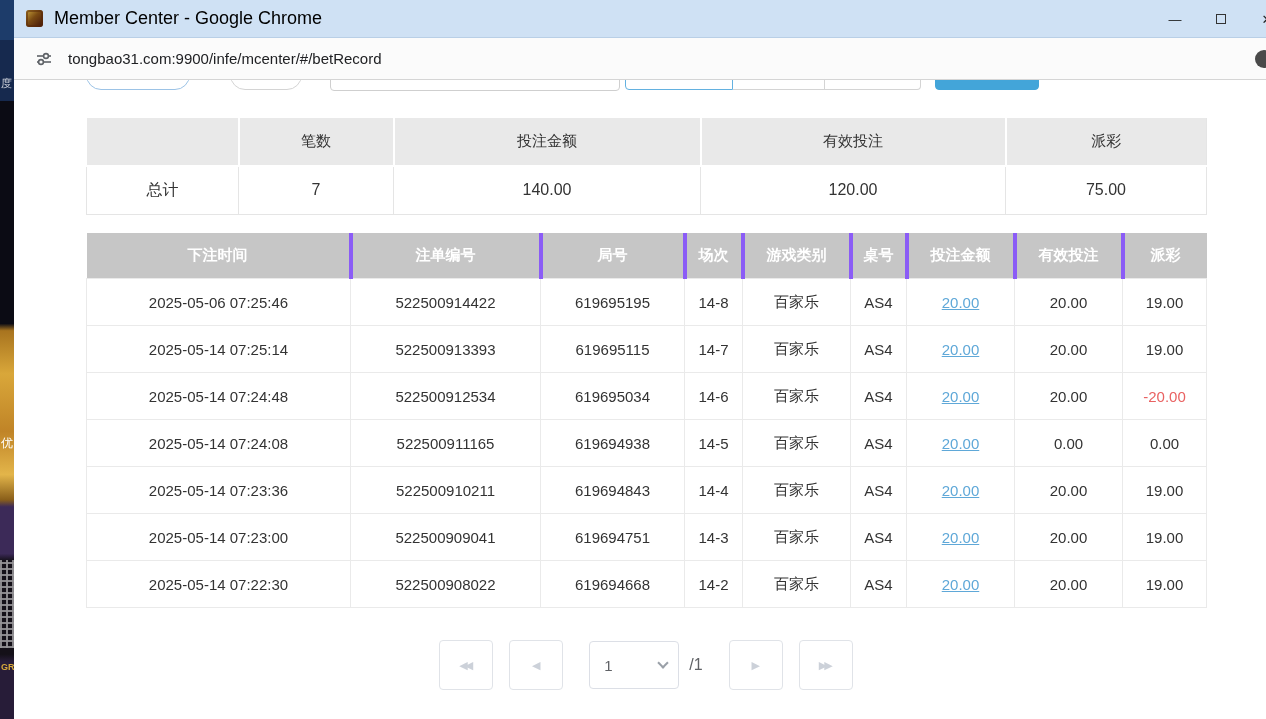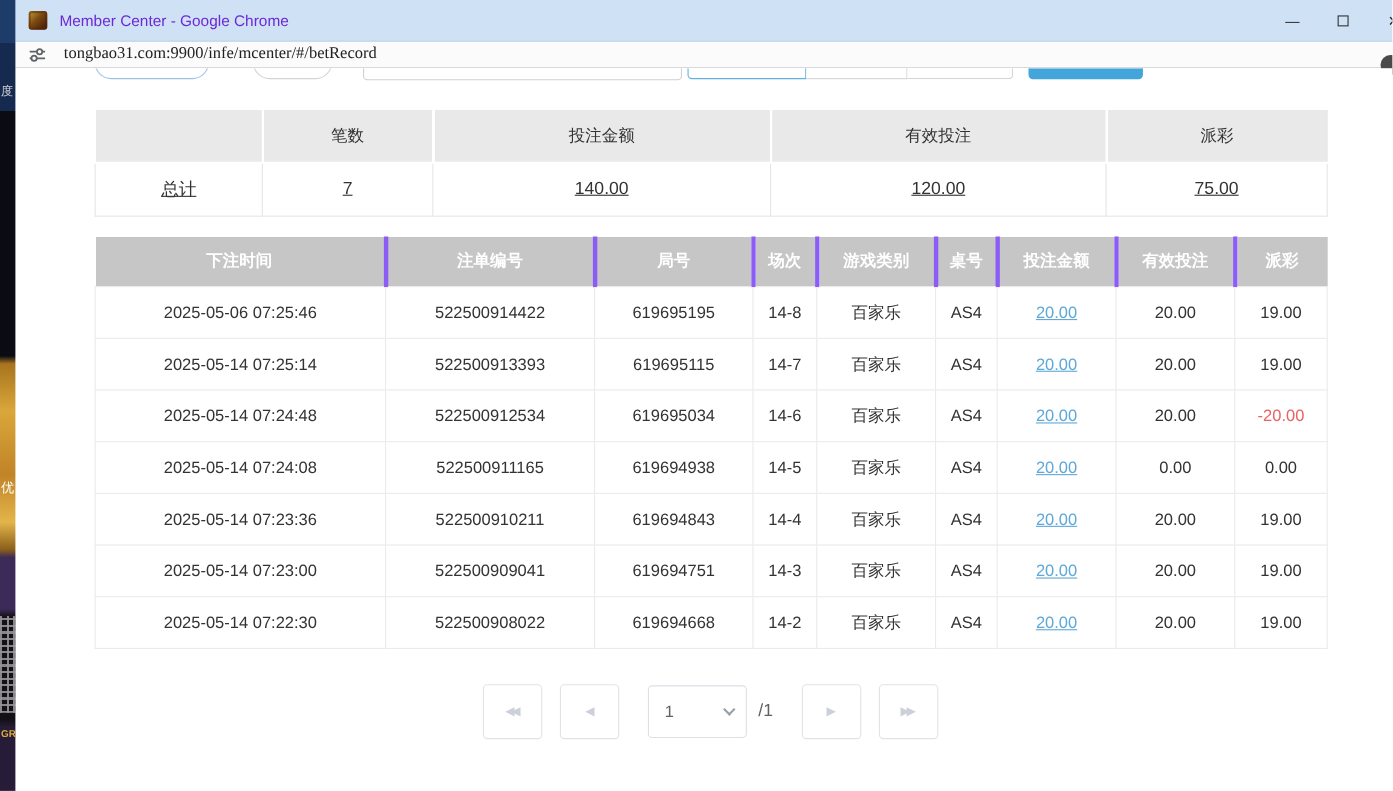--- a/index.html
+++ b/index.html
@@ -31,28 +31,28 @@
       repeating-linear-gradient(90deg, rgba(255,255,255,.9) 0 2px, transparent 2px 6px);
   }
 
   
   .window { position:absolute; left:14px; top:0; width:1252px; height:719px; display:flex; flex-direction:column; background:#fff; }
 
   .titlebar { position:relative; height:38px; background:#cfe1f4; border-bottom:1px solid #b9cfe6; display:flex; align-items:center; padding-left:10px; flex:0 0 auto; }
   .favicon { width:17px; height:17px; border-radius:3px; margin:0 11px 0 2px;
     background:linear-gradient(135deg,#caa43c 0%, #7a4a12 45%, #3f1208 100%);
     box-shadow:inset 0 0 0 2px rgba(90,40,10,.55); flex:0 0 auto; }
-  .title { font-size:14px; color:#6d28d9; white-space:nowrap; }
+  .title { font-size:18px; color:#000000; white-space:nowrap; }
   .win-controls { position:absolute; right:-24px; top:0; height:38px; display:flex; }
   .win-btn { width:46px; height:38px; display:flex; align-items:center; justify-content:center; cursor:pointer; }
   .min-glyph { font-size:13px; color:#222; line-height:1; }
   .max-glyph { width:10px; height:10px; border:1px solid #333; display:block; }
   .close-glyph { font-size:13px; color:#222; line-height:1; }
 
-  .urlbar { position:relative; height:24px; background:#fbfbfb; border-bottom:1px solid #d5d5d5; display:flex; align-items:center; padding:0 0; flex:0 0 auto;font-family:Liberation Serif, serif; }
+  .urlbar { position:relative; height:42px; background:#fbfbfb; border-bottom:1px solid #d5d5d5; display:flex; align-items:center; padding:0 10px; flex:0 0 auto; }
   .tune-wrap { width:24px; height:24px; margin:0 12px 0 8px; display:flex; align-items:center; justify-content:center; cursor:pointer; flex:0 0 auto; }
   .url-text { font-size:15px; color:#202124; white-space:nowrap; cursor:text; }
   .url-right { position:absolute; right:-7px; top:12px; width:18px; height:18px; border-radius:50%; background:#4a4a4a; cursor:pointer; }
 
   
   .content { flex:1 1 auto; position:relative; background:#fff; overflow:hidden; }
 
   .top-controls { position:relative; height:12px; overflow:hidden; }
   .tc { position:absolute; background:#fff; }
   .tc-pill1 { left:72px;  top:-20px; width:104px; height:30px; border:1px solid #9cc3e6; border-radius:16px; }
@@ -63,21 +63,21 @@
   .tc-segC  { left:811px; top:-20px; width:96px;  height:30px; border:1px solid #d4d4d4; border-left:none; border-radius:0 4px 4px 0; }
   .tc-submit{ left:921px; top:-20px; width:104px; height:30px; background:#43a5d9; border:1px solid #43a5d9; border-radius:4px; cursor:pointer; }
 
   table { border-collapse:collapse; table-layout:fixed; }
   th, td { text-align:center; overflow:hidden; white-space:nowrap; }
 
   .summary-table { width:1120px; margin:26px 0 0 72px; }
   .summary-table th { height:48px; background:#e9e9e9; font-size:15px; font-weight:400; color:#333;
     border-right:2px solid #fff; border-bottom:2px solid #fff; }
   .summary-table th:last-child { border-right:1px solid #e5e5e5; }
-  .summary-table td { height:48px; font-size:16px; color:#333; border:1px solid #e5e5e5; background:#fff;text-decoration:underline; }
+  .summary-table td { height:48px; font-size:16px; color:#333; border:1px solid #e5e5e5; background:#fff; }
 
   .bet-table { width:1120px; margin:18px 0 0 72px; }
   .bet-table th { height:46px; background:#c6c6c6; color:#fff; font-weight:bold; font-size:15px; border-right:4px solid #8b5cf6; }
   .bet-table th:last-child { border-right:none; }
   .bet-table td { height:47px; font-size:15px; color:#333; border:1px solid #eaeaea; background:#fff; }
   .amount-link { color:#5fa8d8; text-decoration:underline; cursor:pointer; }
   td.negative { color:#e96262;margin-top:47px; }
 
   .pagination { width:1120px; margin:32px 0 0 72px; display:flex; align-items:center; justify-content:center; }
   .pg-btn { width:54px; height:50px; background:#fff; border:1px solid #e0e3e8; border-radius:4px; margin:0 8px;

